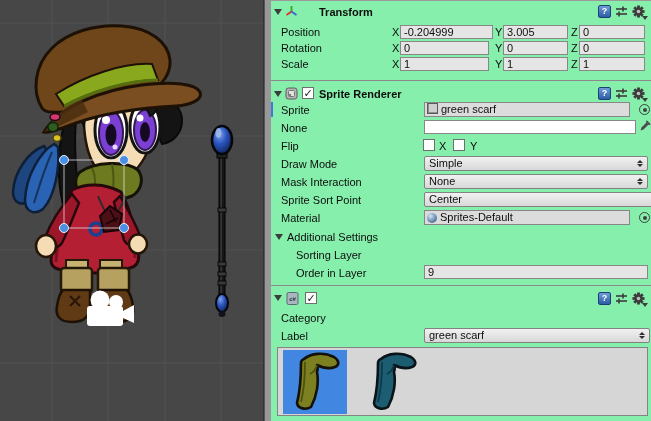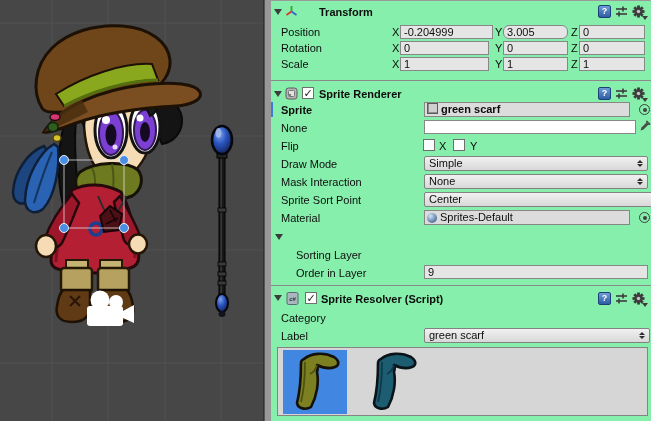--- a/index.html
+++ b/index.html
@@ -12,21 +12,21 @@
   .scene{position:absolute;left:0;top:0;width:263px;height:421px;background:#474747;}
   .scene svg{position:absolute;left:0;top:0;}
   
   .split-dark{position:absolute;left:263px;top:0;width:2px;height:421px;background:#565656;border-left:1px solid #333;}
   .scroll-track{position:absolute;left:265px;top:0;width:6px;height:421px;background:#989898;border-right:1px solid #b3b3b3;}
   
   .inspector{position:absolute;left:271px;top:0;width:380px;height:421px;background:#86efac;border-top:1px solid #9a9a9a;}
   .sep{position:absolute;left:0;width:380px;height:1px;background:#8a8a8a;}
   .hdr-title{position:absolute;font-weight:bold;white-space:nowrap;}
   .lbl{position:absolute;white-space:nowrap;line-height:14px;}
-  .bold{font-weight:bold;}
+  .bold{font-weight:normal;}
   .fold{position:absolute;width:0;height:0;border-left:4.5px solid transparent;border-right:4.5px solid transparent;border-top:6px solid #3c3c3c;}
   .tfield{position:absolute;height:14px;box-sizing:border-box;background:#e5e5e5;border:1px solid #878787;padding:0 3px;line-height:12px;white-space:nowrap;overflow:hidden;}
   .objfield{position:absolute;height:15px;box-sizing:border-box;background:#dcdcdc;border:1px solid #878787;padding:0 2px;line-height:13px;white-space:nowrap;overflow:hidden;}
   .colorfield{position:absolute;height:14px;box-sizing:border-box;background:#ffffff;border:1px solid #878787;}
   .dropdown{position:absolute;height:15px;box-sizing:border-box;background:linear-gradient(#f1f1f1,#d8d8d8);border:1px solid #828282;border-radius:2px;padding:0 14px 0 4px;line-height:13px;white-space:nowrap;overflow:hidden;}
   .dd-arrows{position:absolute;right:4px;top:3px;width:7px;}
   .dd-arrows .au{display:block;width:0;height:0;margin:0 auto 1px;border-left:3px solid transparent;border-right:3px solid transparent;border-bottom:3.5px solid #2e2e2e;}
   .dd-arrows .ad{display:block;width:0;height:0;margin:0 auto;border-left:3px solid transparent;border-right:3px solid transparent;border-top:3.5px solid #2e2e2e;}
   .cbx{position:absolute;width:12px;height:12px;box-sizing:border-box;background:#fdfdfd;border:1px solid #6f6f6f;text-align:center;line-height:10px;font-size:11px;font-weight:bold;color:#1b1b1b;}
   .picker{position:absolute;width:9px;height:9px;border:1.5px solid #3f3f3f;border-radius:50%;}
@@ -199,21 +199,21 @@
         </g>
         <circle r="1.9" fill="#c2c2c2"></circle>
       </svg>
     <i class="tri"></i>
   </span>
 
   <span class="lbl" style="left:10px;top:24px;">Position</span>
   <span class="lbl" style="left:121px;top:24px;">X</span>
   <div class="tfield" style="left:129px;top:24px;width:93px;">-0.204999</div>
   <span class="lbl" style="left:224px;top:24px;">Y</span>
-  <div class="tfield" style="left:232px;top:24px;width:65px;border-radius:6px;">3.005</div>
+  <div class="tfield" style="left:232px;top:24px;width:65px;">3.005</div>
   <span class="lbl" style="left:300px;top:24px;">Z</span>
   <div class="tfield" style="left:308px;top:24px;width:66px;">0</div>
 
   <span class="lbl" style="left:10px;top:40px;">Rotation</span>
   <span class="lbl" style="left:121px;top:40px;">X</span>
   <div class="tfield" style="left:129px;top:40px;width:89px;">0</div>
   <span class="lbl" style="left:224px;top:40px;">Y</span>
   <div class="tfield" style="left:232px;top:40px;width:65px;">0</div>
   <span class="lbl" style="left:300px;top:40px;">Z</span>
   <div class="tfield" style="left:308px;top:40px;width:66px;">0</div>
@@ -297,37 +297,37 @@
   <div class="dropdown" style="left:153px;top:191px;width:243px;"><span>Center</span><span class="dd-arrows">
         <i class="au"></i>
         <i class="ad"></i>
       </span></div>
 
   <span class="lbl" style="left:10px;top:210px;">Material</span>
   <div class="objfield" style="left:153px;top:209px;width:206px;"><span class="mat-sphere"></span><span>Sprites-Default</span></div>
   <span class="picker" style="left:368px;top:211px;"></span>
 
   <div class="fold" style="left:4px;top:233px;"></div>
+  <span class="lbl" style="left:16px;top:229px;">Additional Settings</span>
 
   <span class="lbl" style="left:25px;top:247px;">Sorting Layer</span>
 
   <span class="lbl" style="left:25px;top:265px;">Order in Layer</span>
   <div class="tfield" style="left:153px;top:264px;width:224px;">9</div>
 
   <div class="sep" style="top:284px;"></div>
 
   <div class="fold" style="left:3px;top:294px;"></div>
   <span class="icon13" style="left:15px;top:291px;">
     <svg width="13" height="13" viewBox="0 0 13 13">
         <rect x="1" y="0.5" width="11" height="12" rx="1.5" fill="#aab6bd" stroke="#5a6a74"></rect>
         <text x="6.5" y="9" font-size="6" font-weight="bold" text-anchor="middle" fill="#22313a" font-family="Liberation Sans, sans-serif">c#</text>
       </svg>
   </span>
   <span class="cbx" style="left:34px;top:291px;">✓</span>
-  <span class="hdr-title" style="left:50px;top:292px;">Sprite Resolver (Script)</span>
   <span class="help-ic" style="left:327px;top:291px;">?</span>
   <span class="icon13" style="left:344px;top:291px;">
     <svg width="13" height="13" viewBox="0 0 13 13" stroke="#3c3c3c" stroke-width="1.6">
         <line x1="1" y1="4" x2="12" y2="4"></line>
         <line x1="8" y1="1.5" x2="8" y2="6.5"></line>
         <line x1="1" y1="9" x2="12" y2="9"></line>
         <line x1="4" y1="6.5" x2="4" y2="11.5"></line>
       </svg>
   </span>
   <span class="gear-wrap" style="left:361px;top:291px;">

